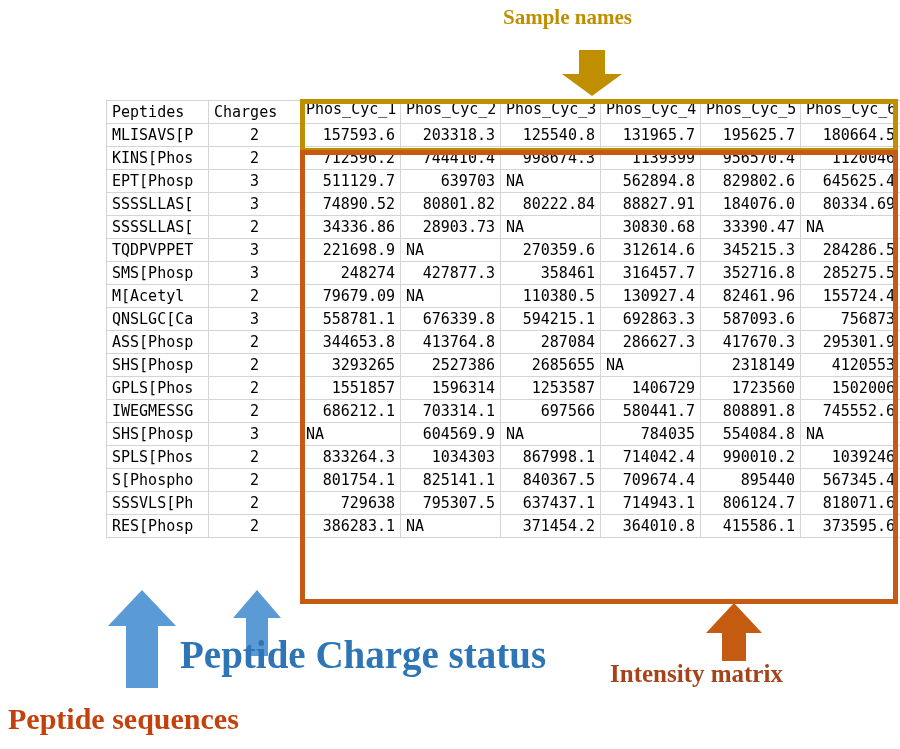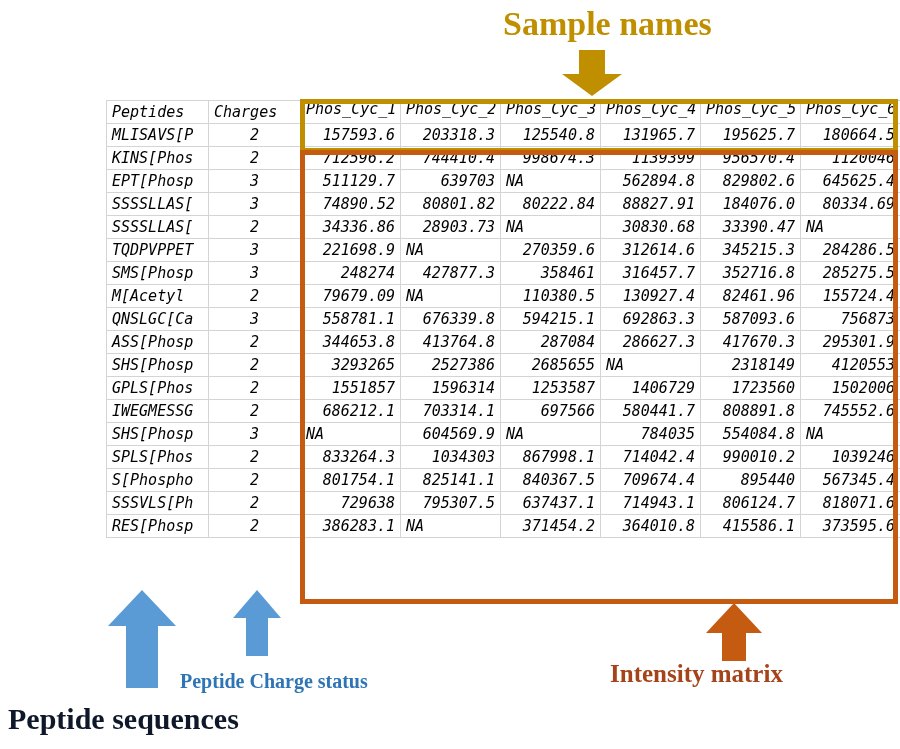--- a/index.html
+++ b/index.html
@@ -19,34 +19,34 @@
   
   .annot-label {
     position: absolute;
     font-family: "Liberation Serif", serif;
     font-weight: bold;
     white-space: nowrap;
   }
   #label-sample-names {
     left: 503px;
     top: 5px;
-    font-size: 34px;
+    font-size: 21px;
     color: #bf8f00;
   }
   #label-peptide-charge {
     left: 180px;
-    top: 670px;
-    font-size: 20px;
+    top: 632px;
+    font-size: 39px;
     color: #2e75b6;
   }
   #label-peptide-sequences {
     left: 8px;
     top: 702px;
     font-size: 30px;
-    color: #0f172a;
+    color: #c2410c;
   }
   #label-intensity-matrix {
     left: 610px;
     top: 660px;
     font-size: 25px;
     color: #a5431a;
   }
 
   
   .arrow {
@@ -96,21 +96,20 @@
   
   #sheet {
     position: absolute;
     left: 106px;
     top: 100px;
     width: 650px;
     height: 490px;
     font-family: "DejaVu Sans Mono", monospace;
     font-size: 15px;
     color: #000000;
-    font-style: italic;
   }
   table.grid {
     border-collapse: collapse;
     table-layout: fixed;
     width: 794px;
   }
   table.grid td, table.grid th {
     border: 1px solid #d4d4d4;
     padding: 0 5px;
     height: 23px;

